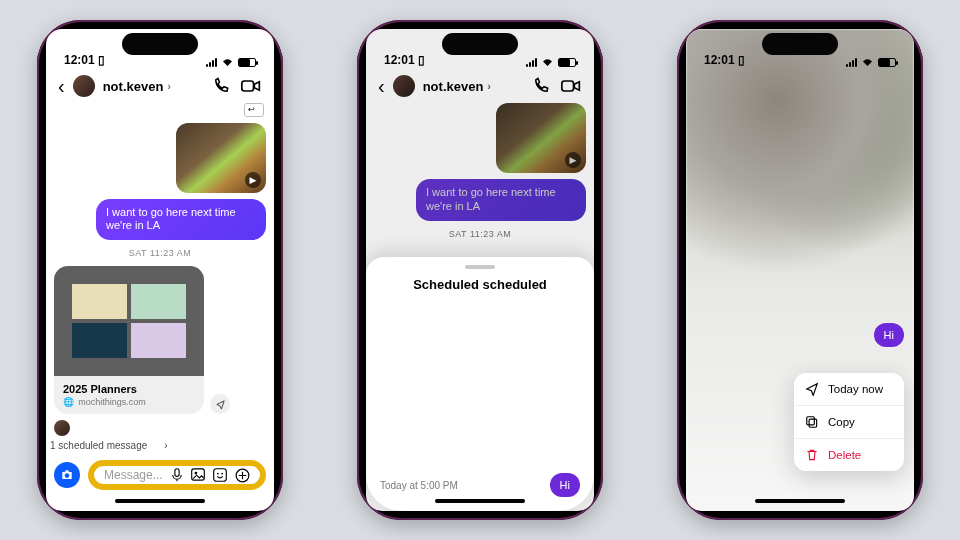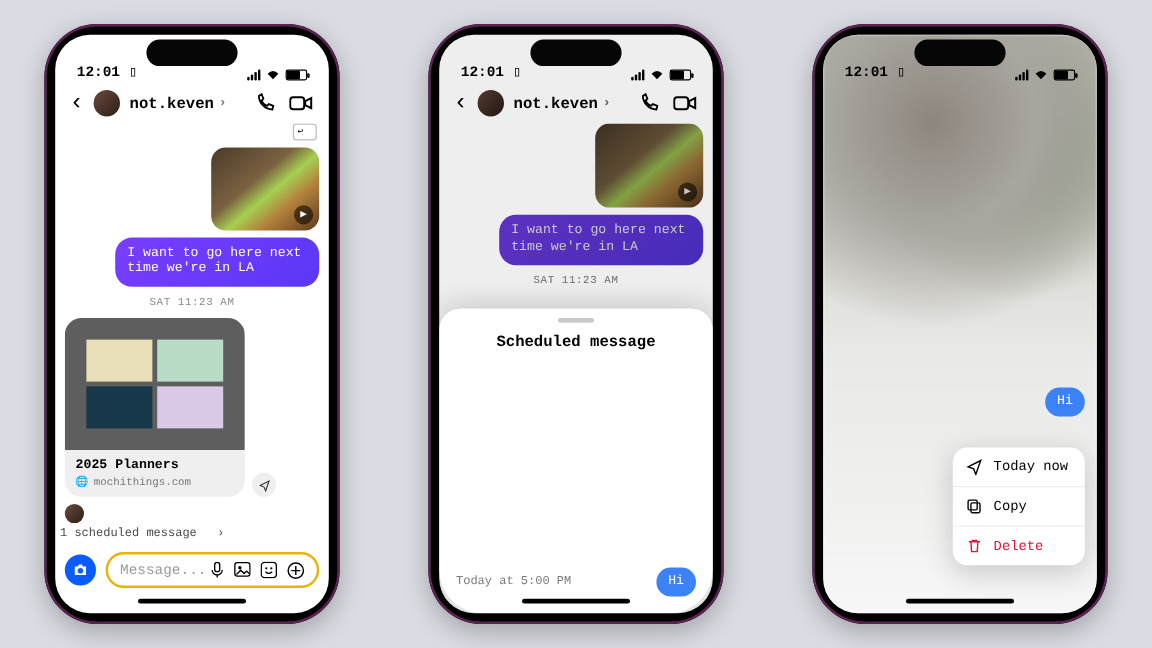--- a/index.html
+++ b/index.html
@@ -11,22 +11,22 @@
     overflow: hidden;
   }
   .phone {
     width: 246px; height: 500px;
     background: #000; border-radius: 44px; padding: 9px;
     position: relative;
     box-shadow: 0 6px 20px rgba(0,0,0,0.25), inset 0 0 0 2px #5f2255;
   }
   .screen {
     width: 100%; height: 100%;
-    background: #fff; border-radius: 29px; overflow: hidden;
-    position: relative; display: flex; flex-direction: column; font-family: Liberation Mono, monospace;
+    background: #fff; border-radius: 16px; overflow: hidden;
+    position: relative; display: flex; flex-direction: column;
   }
   .notch {
     position: absolute; top: 13px; left: 50%; transform: translateX(-50%);
     width: 76px; height: 22px; background: #060606; border-radius: 14px; z-index: 50;
   }
   .status {
     height: 40px; display: flex; align-items: flex-end; padding: 0 18px 2px 18px;
     justify-content: space-between; font-size: 12px; font-weight: 600;
   }
   .status .right-icons { display: flex; gap: 4px; align-items: center; font-size: 10px; }
@@ -57,35 +57,35 @@
   .linkimg span:nth-child(2){background:#b9dcc6}
   .linkimg span:nth-child(3){background:#17374b}
   .linkimg span:nth-child(4){background:#d9c9e6}
   .linkmeta { padding:7px 9px; }
   .linkmeta .t { font-weight:700; font-size:11px; }
   .linkmeta .s { font-size:9px; color:#777; display:flex; gap:4px; align-items:center; margin-top:2px;}
   .bubble-in { align-self:flex-start; background:#efefef; color:#222; padding:7px 10px; border-radius:14px; font-size:11px; line-height:1.3; max-width:150px;}
   .schedline { font-size:10px; color:#4a4a4a; padding:4px 6px 0 4px; display:flex; align-items:center;gap:17px;}
   .composer { height:40px; margin:4px 8px 2px 8px; display:flex; align-items:center; gap:8px;}
   .cam { width:26px;height:26px;border-radius:50%;background:#0b5cff;color:#fff;display:flex;align-items:center;justify-content:center;font-size:13px;}
-  .field { flex:1; height:30px; border:2px solid #eab308; border-radius:16px; display:flex; align-items:center; padding:0 10px; color:#9a9a9a; font-size:12px; justify-content:space-between;}
+  .field { flex:1; height:30px; border:6px solid #eab308; border-radius:16px; display:flex; align-items:center; padding:0 10px; color:#9a9a9a; font-size:12px; justify-content:space-between;}
   .field .ract { display:flex; gap:8px; color:#222; font-size:13px;}
   .homebar { height:14px; display:flex; align-items:flex-start; justify-content:center;}
   .homebar i { width:90px; height:4px; background:#000; border-radius:3px; display:block; margin-top:2px;}
   .share-ico { align-self:flex-end; width:20px;height:20px;border-radius:50%;background:#efefef;display:flex;align-items:center;justify-content:center; font-size:10px; margin-right:2px;}
 
   
   .dim .screen > *:not(.sheet):not(.notch):not(.homebar){ filter: brightness(0.78) grayscale(0.05);}
   .dim .screen { background:#eee; }
   .sheet { position:absolute; left:0;right:0;bottom:0; height:254px; background:#fff; border-radius:18px 18px 36px 36px; box-shadow:0 -4px 20px rgba(0,0,0,0.15); z-index:40; display:flex; flex-direction:column; padding:8px 12px 0 12px;}
   .grab { width:30px;height:4px;background:#c9c9c9;border-radius:3px; margin:0 auto 8px auto;}
   .sheet h3 { text-align:center; font-size:13px; font-weight:800; }
   .sheet .grow { flex:1; }
   .sheet .foot { display:flex; justify-content:space-between; align-items:center; font-size:10px; color:#7a7a7a; padding:6px 2px 14px 2px;}
-  .hi { background:#3b82f6; color:#fff; padding:6px 10px; border-radius:14px; font-size:11px; }
+  .hi { background:#6d28d9; color:#fff; padding:6px 10px; border-radius:14px; font-size:11px; }
 
   
   .blurbg { position:absolute; inset:0; background:
      radial-gradient(circle at 40% 15%, #8d867d 0%, #a9a6a0 20%, transparent 40%),
      radial-gradient(circle at 70% 20%, #6f7c62 0%, transparent 30%),
      linear-gradient(#bcb9af 0%, #e9eae7 55%, #f6f7f6 100%);
      filter: blur(1px);
   }
   .ctx { position:absolute; right:10px; bottom:40px; width:110px; background:#fff; border-radius:12px; box-shadow:0 6px 24px rgba(0,0,0,0.18); overflow:hidden; z-index:30;}
   .ctx .row { display:flex; align-items:center; gap:9px; padding:9px 11px; font-size:11.5px; }
@@ -265,21 +265,21 @@
     <div class="chat">
       <div class="imgcard">
           <span class="vid">▶</span>
         </div>
       <div class="bubble-out">I want to go here next time we're in LA</div>
       <div class="daystamp">SAT 11:23 AM</div>
     </div>
 
     <div class="sheet">
       <div class="grab"></div>
-      <h3>Scheduled message</h3>
+      <h3>Scheduled scheduled</h3>
       <div class="grow"></div>
       <div class="foot">
         <span>Today at 5:00 PM</span>
         <span class="hi">Hi</span>
       </div>
     </div>
     <div class="homebar" style="position:absolute;left:0;right:0;bottom:0;z-index:60">
         <i></i>
       </div>
   </div>

